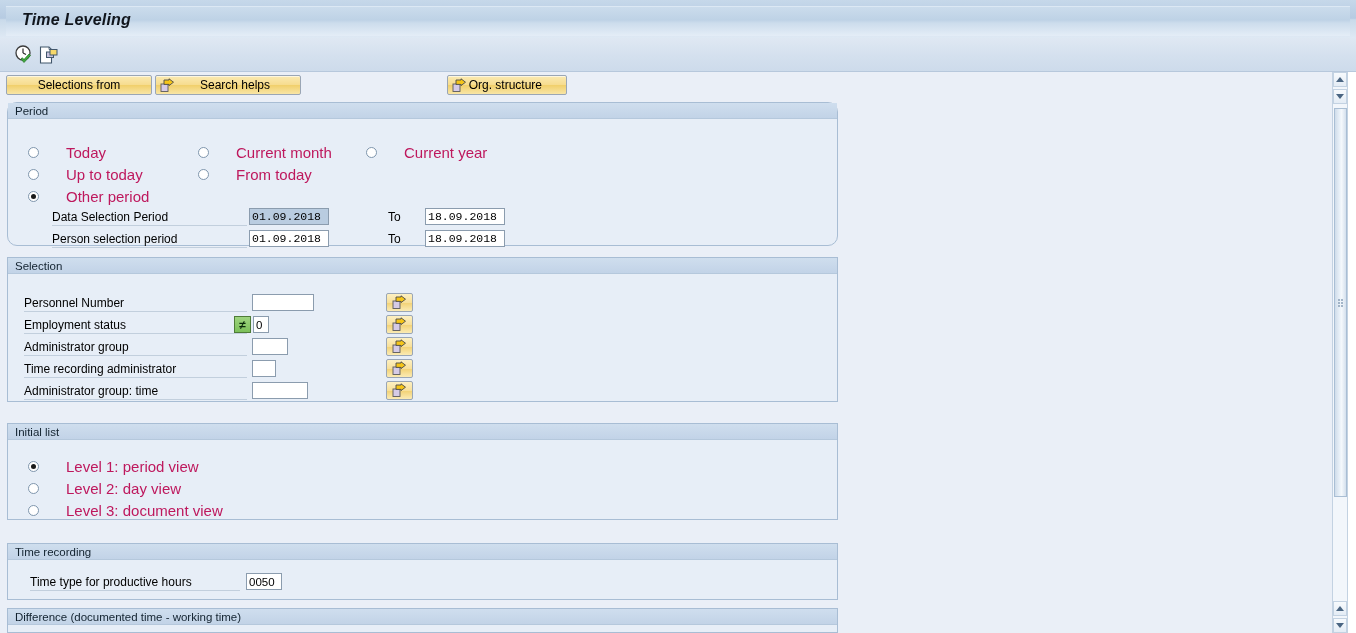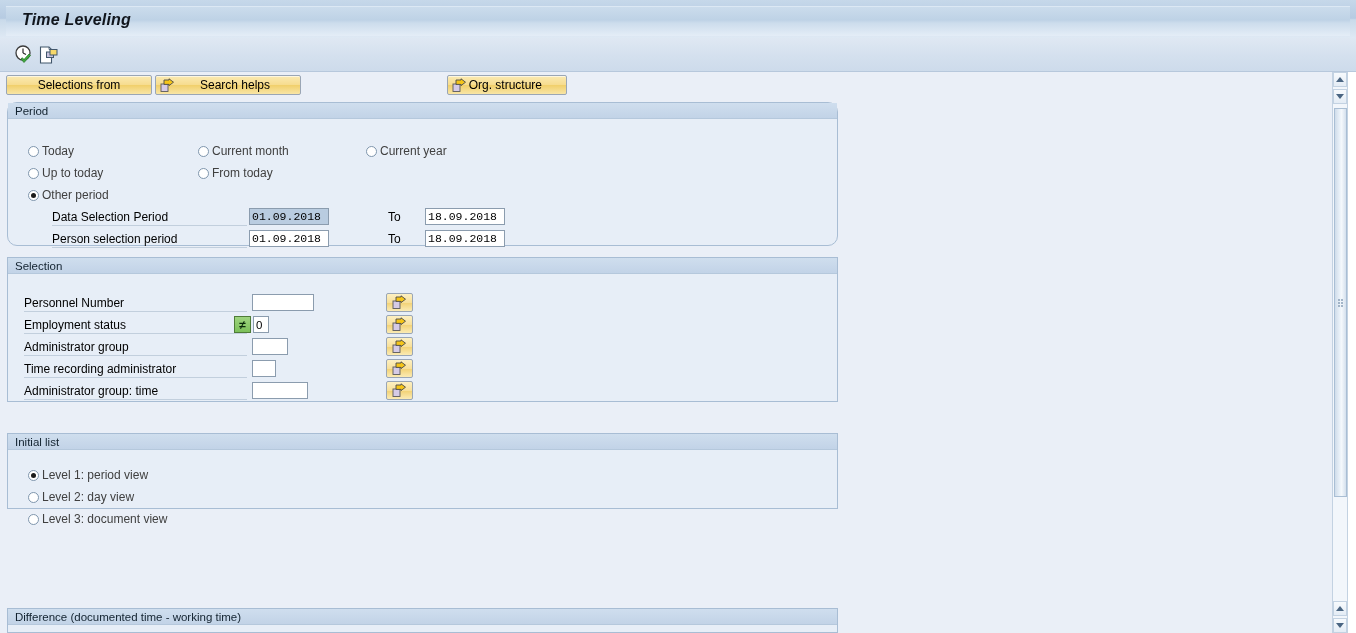--- a/index.html
+++ b/index.html
@@ -166,21 +166,21 @@
     position: relative;
   }
   .radio.checked::after {
     content: "";
     position: absolute;
     left: 2px; top: 2px;
     width: 5px; height: 5px;
     border-radius: 50%;
     background: #1a1a1a;
   }
-  .radio-label { font-size: 12px; color: #404040; }
+  .radio-label { font-size: 15px; color: #be185d; margin-left: 24px; }
 
   
   .fld-label {
     position: absolute;
     font-size: 12px;
     color: #000;
     white-space: nowrap;
     border-bottom: 1px solid #c2cfdd;
     padding-bottom: 1px;
   }
@@ -449,39 +449,46 @@
       <input class="inp sans" style="left: 244px; top: 108px; width: 56px;" value="">
       <div class="arrow-btn" style="left:378px; top:107px;">
         <svg width="15" height="15" viewBox="0 0 15 15">
           <rect x="1" y="6" width="7" height="7.5" fill="#d5cbe6" stroke="#5a5a5a" stroke-width="0.9"></rect>
           <path d="M4 2 H9 V0.8 L13.5 4.2 L9 7.6 V6.4 H4 Z" fill="#f5c518" stroke="#4a4a4a" stroke-width="0.9"></path>
         </svg>
       </div>
     </div>
   </div>
 
-  <div class="group" style="top:433px; height:76px;">
+  <div class="group" style="top:423px; height:97px;">
     <div class="group-header">Initial list</div>
     <div class="group-body" style="height:79px;">
 
       <div class="radio-row" style="left:20px; top:18px;">
         <span class="radio checked"></span>
         <span class="radio-label">Level 1: period view</span>
       </div>
       <div class="radio-row" style="left:20px; top:40px;">
         <span class="radio"></span>
         <span class="radio-label">Level 2: day view</span>
       </div>
       <div class="radio-row" style="left:20px; top:62px;">
         <span class="radio"></span>
         <span class="radio-label">Level 3: document view</span>
       </div>
     </div>
   </div>
 
+  <div class="group" style="top:543px; height:57px;">
+    <div class="group-header">Time recording</div>
+    <div class="group-body" style="height:39px;">
+      <div class="fld-label" style="left:22px; top:15px; width:210px;">Time type for productive hours</div>
+      <input class="inp sans" style="left: 238px; top: 13px; width: 36px;" value="0050">
+    </div>
+  </div>
 
   <div class="group" style="top:608px; height:25px;">
     <div class="group-header">Difference (documented time - working time)</div>
   </div>
 
   <div class="vscroll">
     <div class="sb-btn" style="top:0px;">
       <span class="sb-tri up"></span>
     </div>
     <div class="sb-btn" style="top:17px;">

